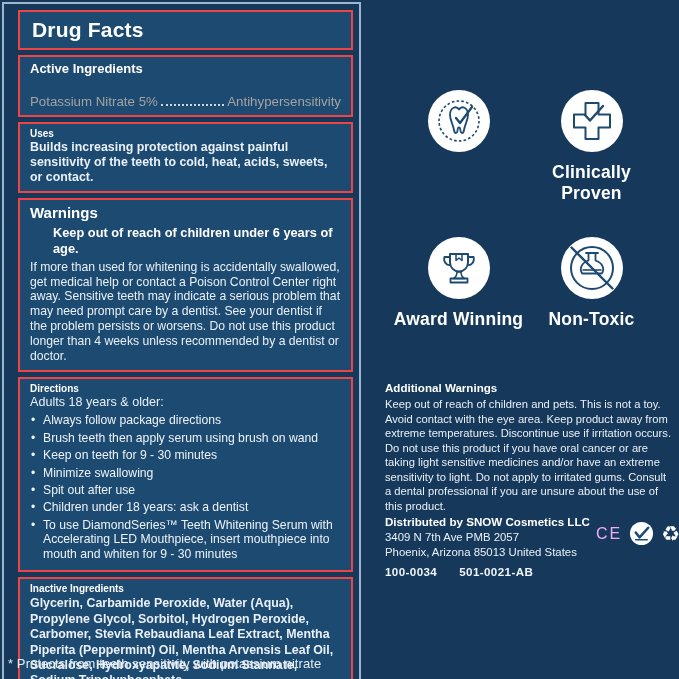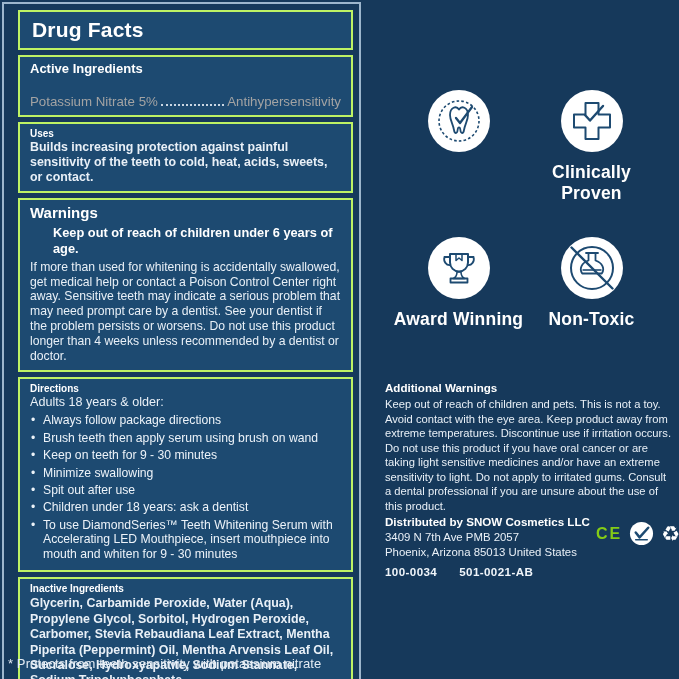--- a/index.html
+++ b/index.html
@@ -11,21 +11,21 @@
     -webkit-font-smoothing:antialiased;
   }
   
   .panel{
     position:absolute;left:2px;top:2px;width:359px;box-sizing:border-box;
     border:2px solid #9DB6CC;
     padding:6px 6px 6px 14px;
     display:flex;flex-direction:column;gap:5px;
   }
   .box{
-    border:2px solid #bef264;background:#1D4A71;
+    border:2px solid #ef4444;background:#1D4A71;
     padding:4px 10px 6px;box-sizing:border-box;
   }
   .box-title{padding:6px 12px;}
   .df-title{font-size:21px;font-weight:700;letter-spacing:.2px;}
   .h{font-size:10px;font-weight:700;color:#fff;line-height:1.25;}
   .h-sm{font-size:13px;font-weight:700;line-height:1.3;}
   .body{font-size:12.2px;line-height:1.2;color:#E9F0F7;font-weight:500;}
   .bold-line{font-size:12.8px;font-weight:700;line-height:1.25;margin:2px 0 3px;padding-left:23px;}
   .ai-line{display:flex;align-items:flex-end;font-size:13.3px;font-weight:500;margin-top:16px;color:#a3a3a3;justify-content:flex-end;}
   .ai-dots{flex:1;border-bottom:2px dotted #C9D6E3;margin:0 3px 3px;min-width:20px;}
@@ -43,21 +43,21 @@
   .badge{display:flex;flex-direction:column;align-items:center;}
   .badge-label{margin-top:8px;font-size:17.5px;font-weight:700;text-align:center;line-height:1.18;letter-spacing:.2px;}
   .badge svg{display:block;}
   .addl{position:absolute;left:385px;top:381px;width:290px;}
   .addl-h{font-size:11.6px;font-weight:700;margin-bottom:3px;}
   .addl-b{font-size:11.2px;line-height:1.3;color:#E9F0F7;font-weight:500;}
   .dist{position:absolute;left:385px;top:514px;width:225px;}
   .dist-name{font-size:11.6px;font-weight:700;line-height:1.35;}
   .dist-line{font-size:11.4px;line-height:1.35;color:#E9F0F7;font-weight:500;}
   .certs{position:absolute;left:596px;top:521px;display:flex;align-items:center;gap:7px;}
-  .ce{font-size:16px;font-weight:700;letter-spacing:2px;color:#84cc16;}
+  .ce{font-size:16px;font-weight:400;letter-spacing:2px;color:#f0abfc;}
   .recycle{font-size:21px;line-height:1;color:#fff;}
   .codes{position:absolute;left:385px;top:565px;display:flex;gap:22px;font-size:11.6px;font-weight:600;letter-spacing:.4px;color:#F0F5FA;}
 </style>
 </head>
 <body>
 
 <div class="panel">
 
   <div class="box box-title">
     <div class="df-title">Drug Facts</div>

